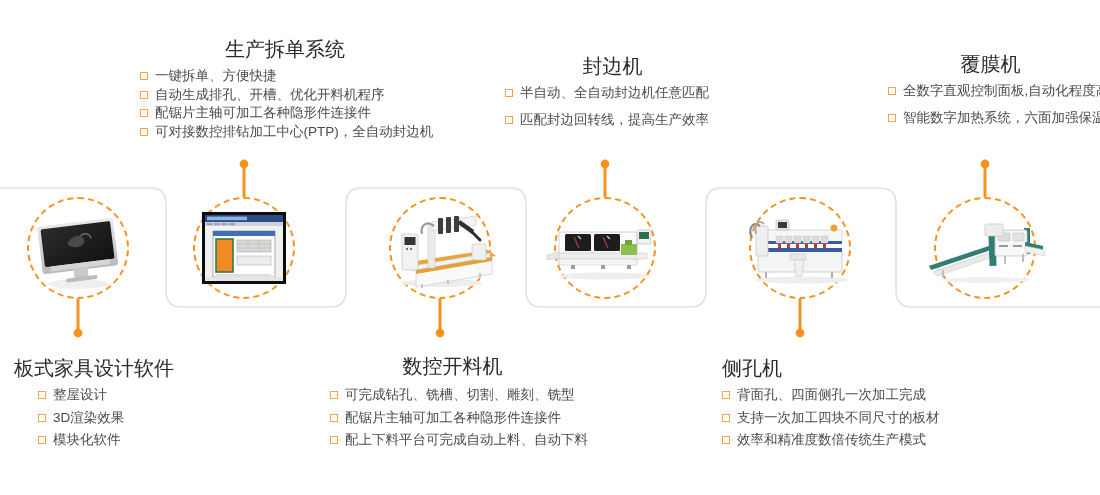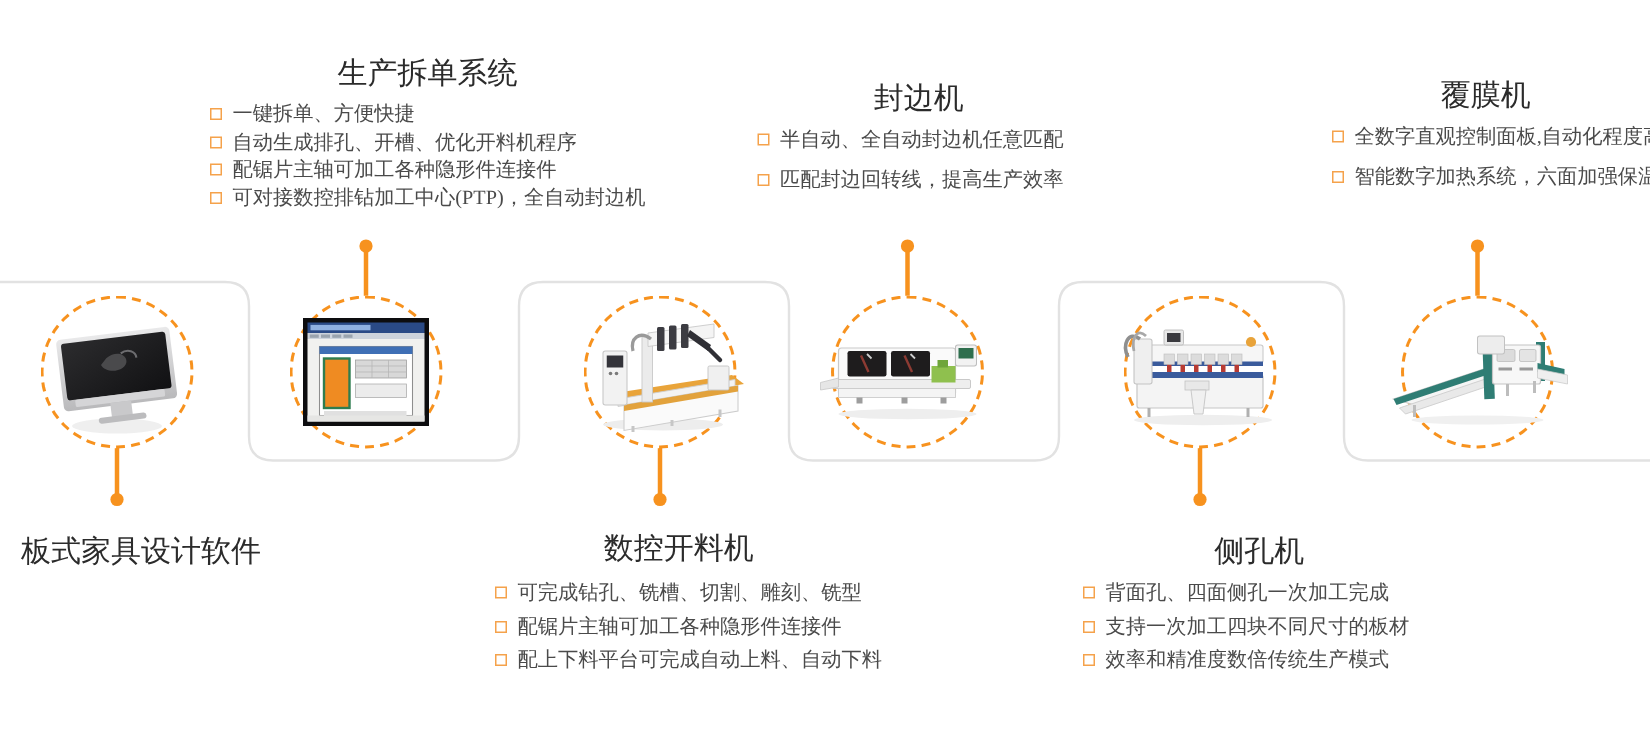--- a/index.html
+++ b/index.html
@@ -32,21 +32,21 @@
   
   .block{position:absolute;}
   .blk-title{
     font-size:20px;color:#2b2b2b;line-height:1.1;
     white-space:nowrap;margin-bottom:9px;
   }
   .bullets{list-style:none;margin:0;padding:0;}
   .bullets li{
     font-size:13.5px;color:#4a4a4a;line-height:1.0;
     margin-bottom:9px;white-space:nowrap;
-    display:flex;align-items:flex-start;font-family:Liberation Serif, serif;
+    display:flex;align-items:flex-start;
   }
   .bullets li .sq{
     flex:0 0 auto;
     width:8px;height:8px;
     border:1px solid #F5A24B;
     box-sizing:border-box;
     margin-right:7px;margin-top:3px;
     background:#fff;
   }
   .bullets li .txt{display:block;}
@@ -346,20 +346,34 @@
         </li>
       <li>
           <span class="sq"></span>
           <span class="txt">智能数字加热系统，六面加强保温</span>
         </li>
     </ul>
   </div>
 
   <div class="block" style="left:14px;top:357px;">
     <div class="blk-title" style="text-align:left;">板式家具设计软件</div>
+    <ul class="bullets" style="margin-left:24px;">
+      <li>
+          <span class="sq"></span>
+          <span class="txt">整屋设计</span>
+        </li>
+      <li>
+          <span class="sq"></span>
+          <span class="txt">3D渲染效果</span>
+        </li>
+      <li>
+          <span class="sq"></span>
+          <span class="txt">模块化软件</span>
+        </li>
+    </ul>
   </div>
 
   <div class="block" style="left:330px;top:357px;">
     <div class="blk-title" style="text-align:center;width:245px;font-family:Liberation Mono, monospace;">数控开料机</div>
     <ul class="bullets">
       <li>
           <span class="sq"></span>
           <span class="txt">可完成钻孔、铣槽、切割、雕刻、铣型</span>
         </li>
       <li>
@@ -367,21 +381,21 @@
           <span class="txt">配锯片主轴可加工各种隐形件连接件</span>
         </li>
       <li>
           <span class="sq"></span>
           <span class="txt">配上下料平台可完成自动上料、自动下料</span>
         </li>
     </ul>
   </div>
 
   <div class="block" style="left:722px;top:357px;">
-    <div class="blk-title" style="text-align:center;width:235px;">侧孔机</div>
+    <div class="blk-title" style="text-align:left;width:235px;">侧孔机</div>
     <ul class="bullets">
       <li>
           <span class="sq"></span>
           <span class="txt">背面孔、四面侧孔一次加工完成</span>
         </li>
       <li>
           <span class="sq"></span>
           <span class="txt">支持一次加工四块不同尺寸的板材</span>
         </li>
       <li>

